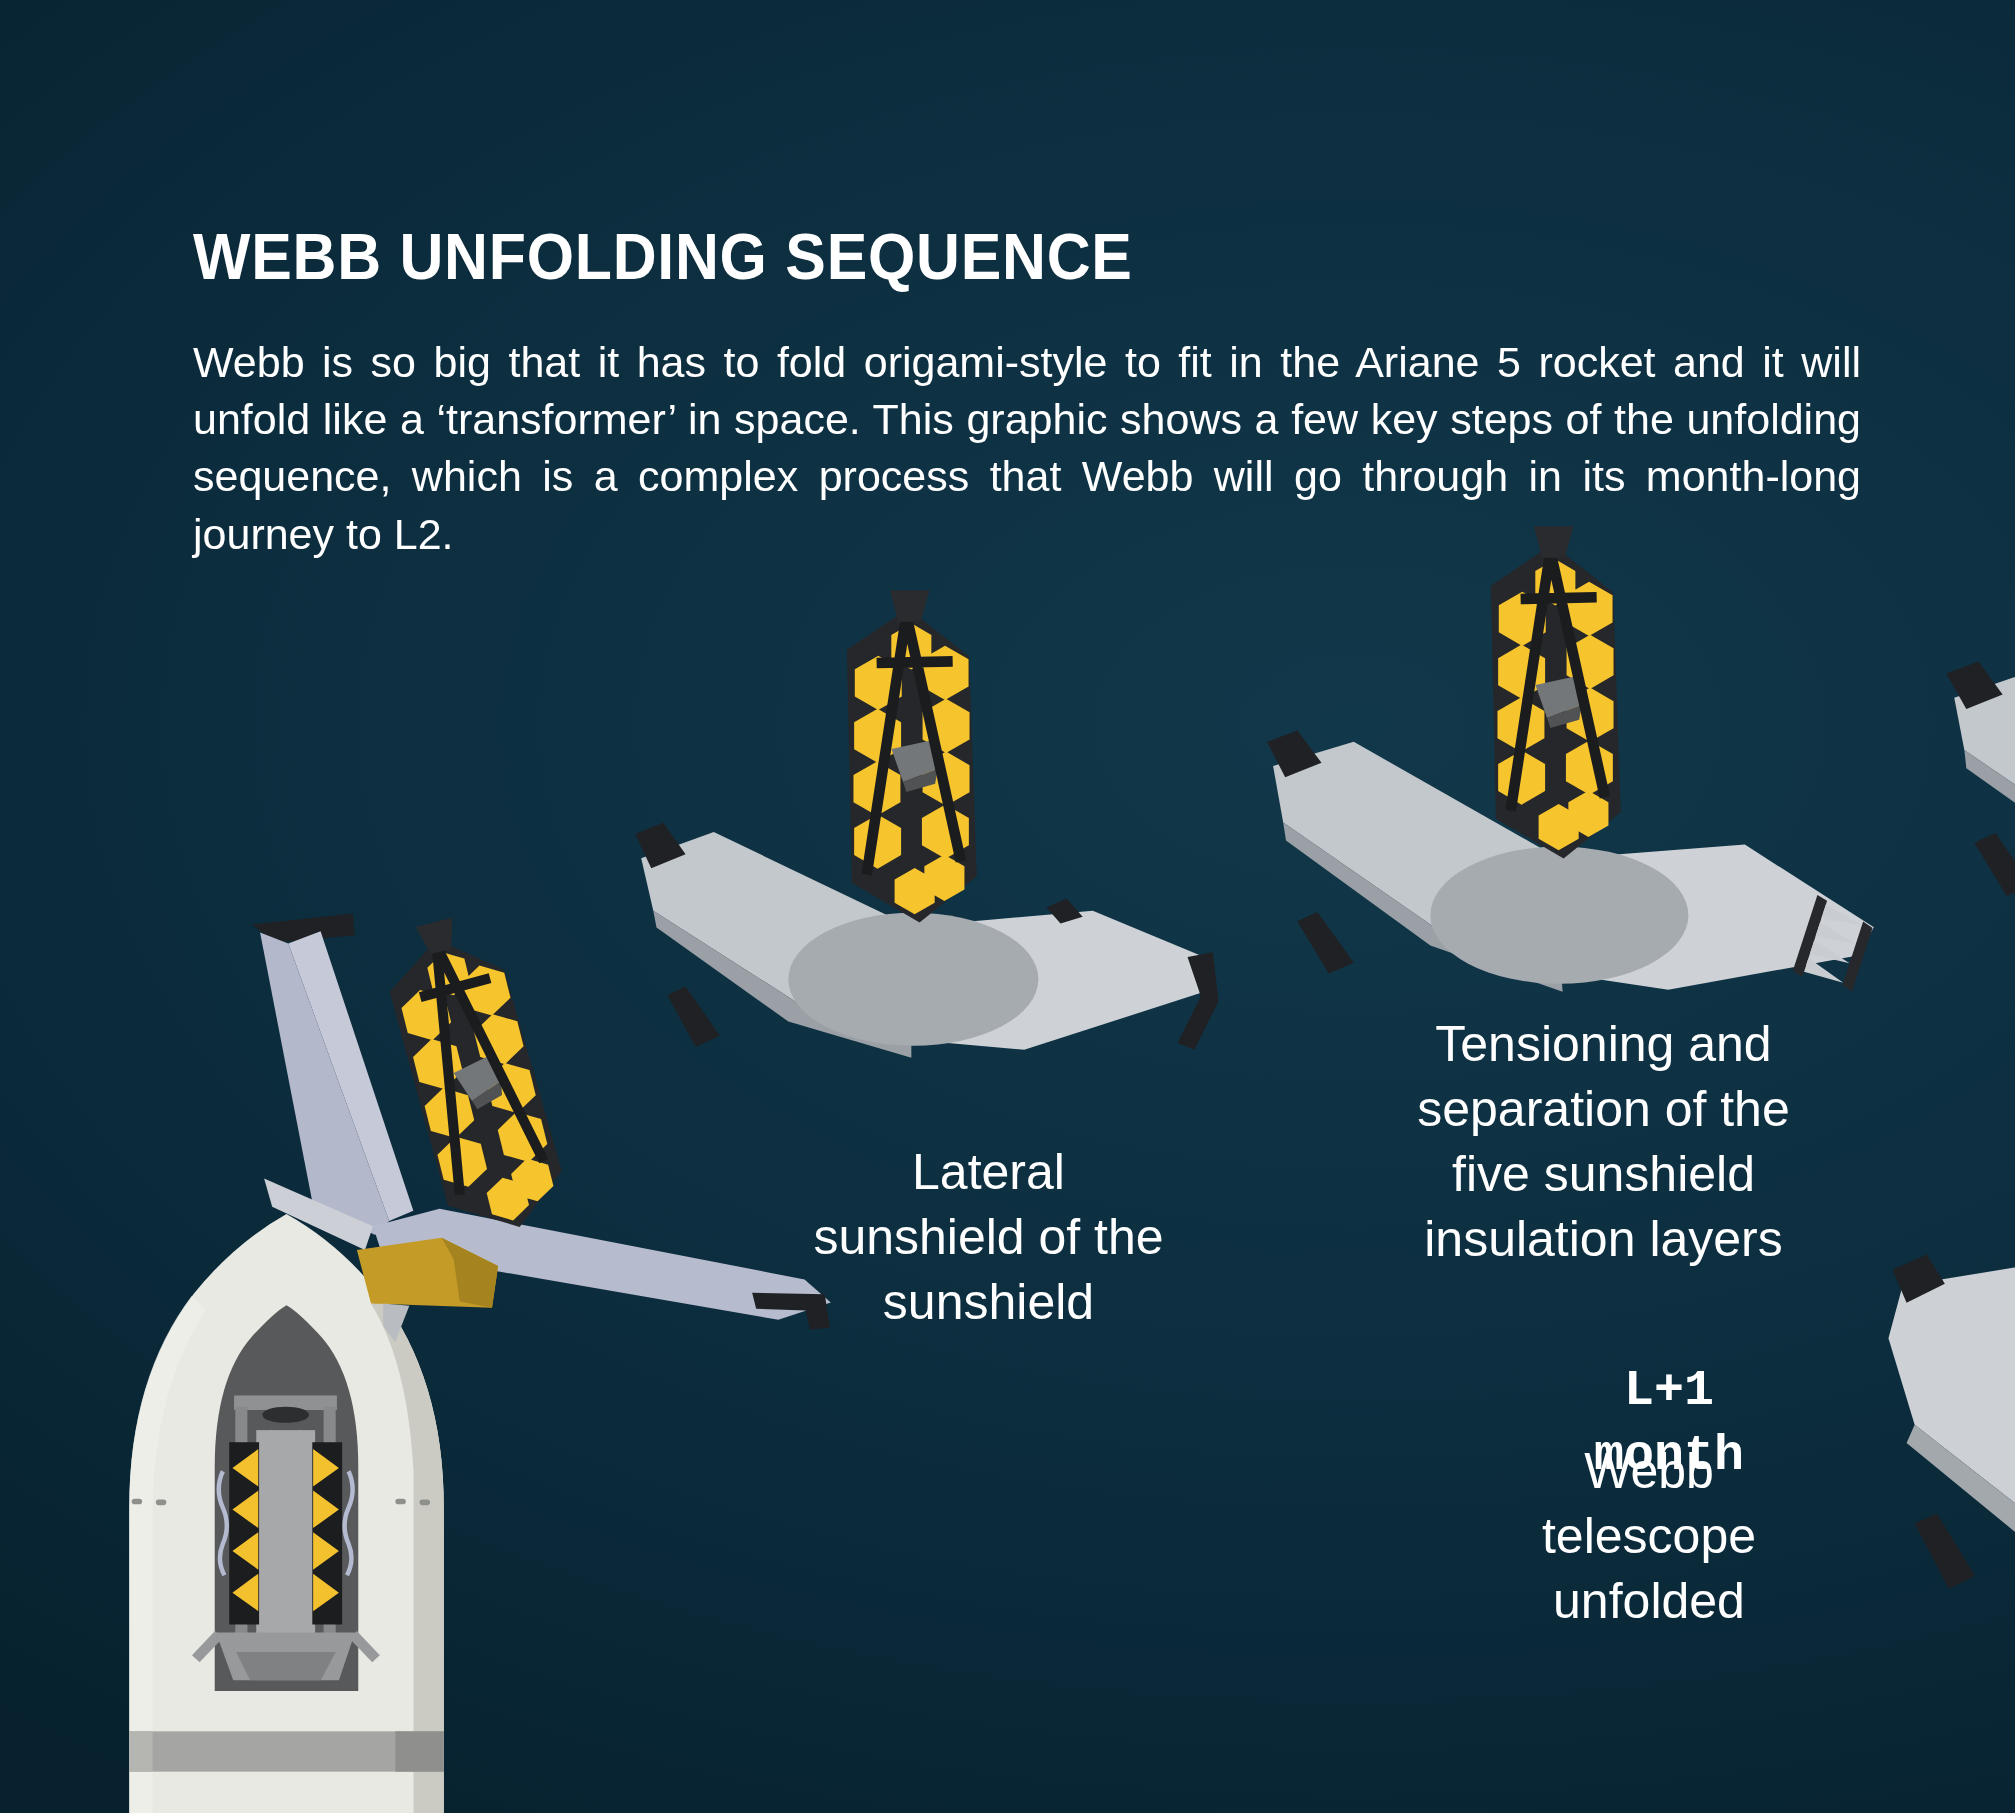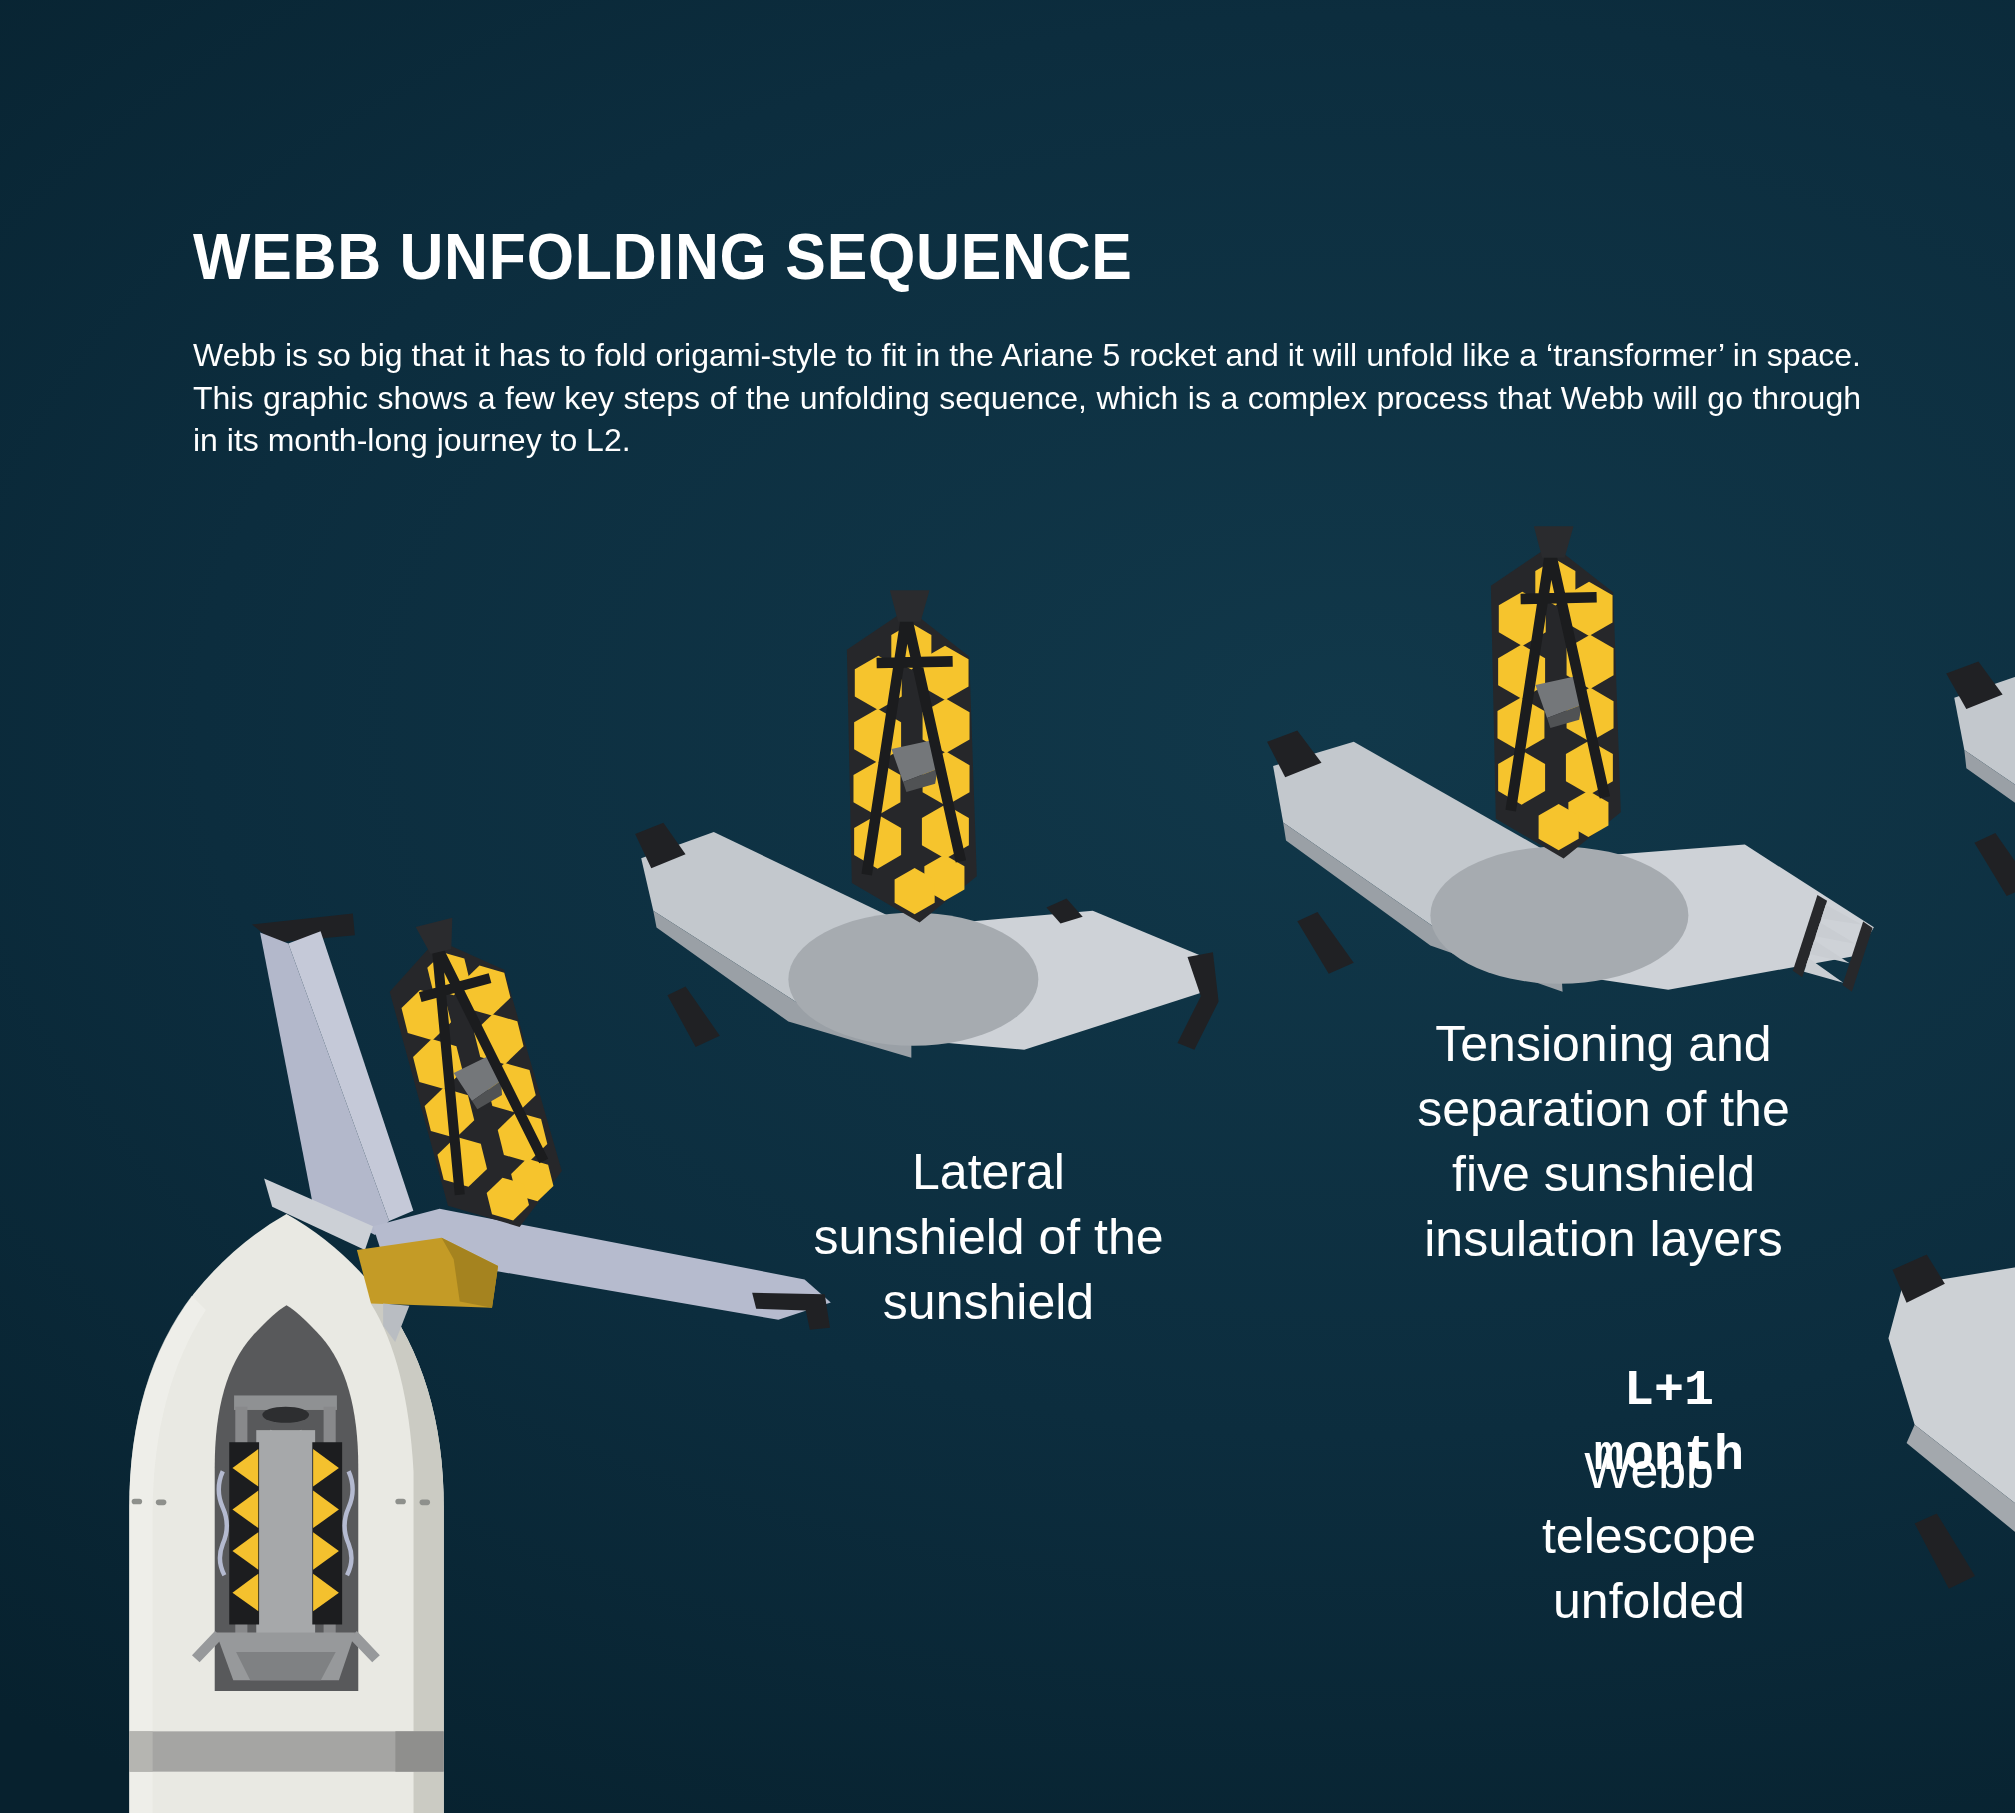--- a/index.html
+++ b/index.html
@@ -7,21 +7,21 @@
     position:relative;width:3224px;height:1814px;
     background:radial-gradient(ellipse 2096px 1290px at 42% 40%, #11384a 0%, #0c2d3e 55%, #07212e 100%);
     font-family:"Liberation Sans", sans-serif;color:#ffffff;
   }
   .abs{position:absolute;}
   .title{
     font-size:64px;font-weight:bold;letter-spacing:0.8px;white-space:nowrap;
     transform:scaleX(.95);transform-origin:left center;
   }
   .intro{
-    font-size:32px;line-height:1.33;width:1668px;
+    font-size:43px;line-height:1.33;width:1668px;
     text-align:justify;text-align-last:left;
   }
   .caption{font-size:50px;line-height:1.3;text-align:center;}
   .caption.bold{font-weight:bold;}
   svg{display:block;overflow:visible;}
 </style>
 </head>
 <body>
 
 <div class="canvas">

